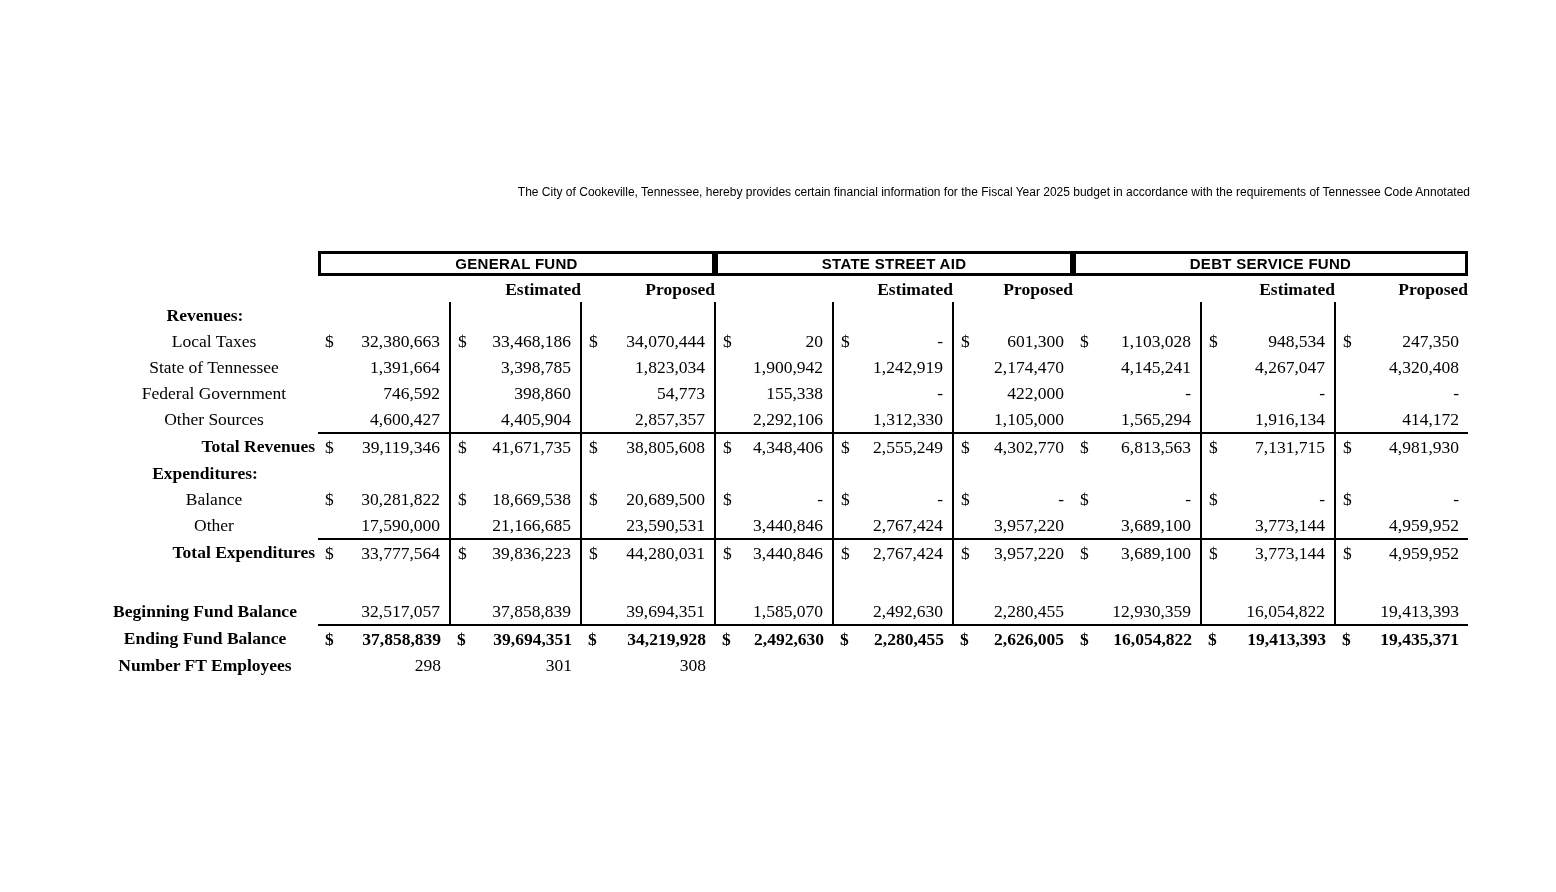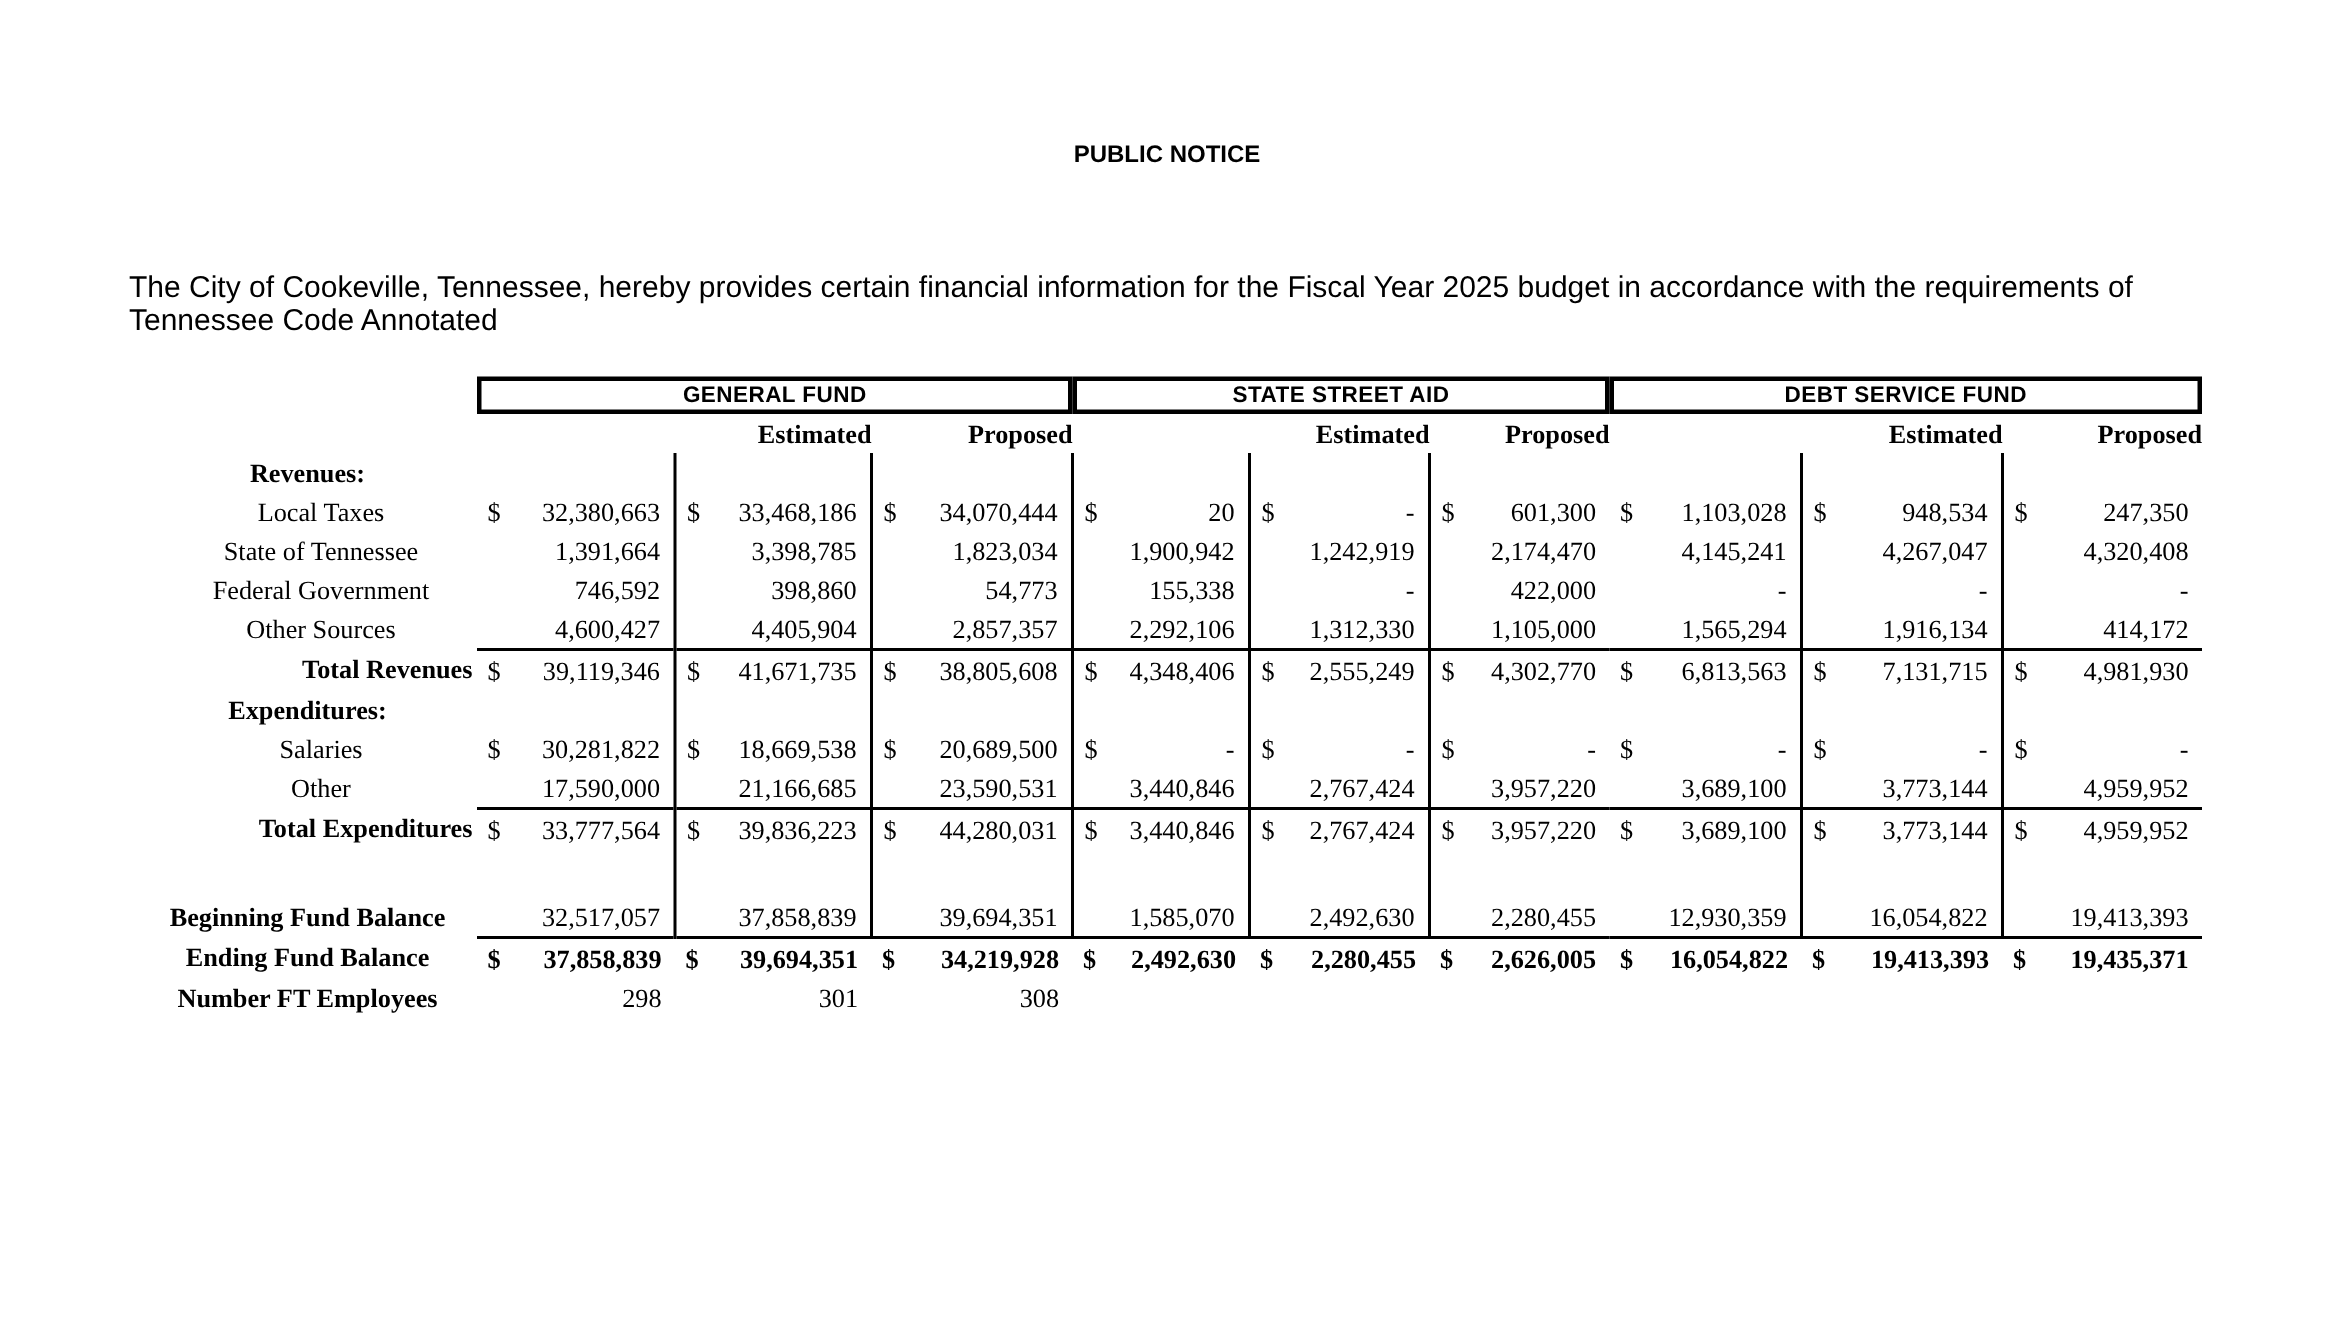--- a/index.html
+++ b/index.html
@@ -5,22 +5,22 @@
   html,body { margin:0; padding:0; background:#ffffff; }
   .page {
     position:relative; width:1556px; height:892px; background:#ffffff;
     color:#000; overflow:hidden;
   }
   .title {
     position:absolute; top:95px; left:0; width:1556px; text-align:center;
     font-family:"Liberation Sans",sans-serif; font-size:16px; font-weight:bold;
   }
   .para {
-    position:absolute; top:139px; left:86px; width:1384px; text-align:left;
-    font-family:"Liberation Sans",sans-serif; font-size:20px; line-height:21.5px;
+    position:absolute; top:139px; left:86px; width:1384px; text-align:right;
+    font-family:"Liberation Sans",sans-serif; font-size:12px; line-height:21.5px;
     white-space:pre-wrap;
   }
   table.budget {
     position:absolute; left:92px; top:250px;
     border-collapse:collapse; table-layout:fixed;
     font-family:"Liberation Serif",serif; font-size:17.5px; color:#000;
   }
   table.budget td { padding:0; height:26px; vertical-align:middle; }
   
   td.fbcell { padding:0 2px; height:25px; }
@@ -44,21 +44,20 @@
   .cf { display:flex; justify-content:space-between; align-items:baseline; padding:0 9px 0 7px; }
   .num { margin-left:auto; white-space:nowrap; }
   td.b .cur, td.b .num { font-weight:bold; }
   tr.spacer td { height:32px; }
 </style>
 </head>
 <body>
 
 <div class="page">
 
-  <div class="title">PUBLIC NOTICE</div>
 
   <div class="para">
     <div>The City of Cookeville, Tennessee, hereby provides certain financial information for the Fiscal Year 2025 budget in accordance with the requirements of Tennessee Code Annotated</div>
   </div>
 
   <table class="budget">
     <colgroup>
       <col style="width:226px">
       <col style="width:132px">
         <col style="width:131px">
@@ -492,21 +491,21 @@
             </div>
           </td>
           <td class="val">
             <div class="cf">
               <span class="cur"></span>
               <span class="num"></span>
             </div>
           </td>
         </tr>
         <tr>
-          <td class="lbl item">Salaries</td>
+          <td class="lbl item">Balance</td>
           <td class="val vr">
             <div class="cf">
               <span class="cur">$</span>
               <span class="num">30,281,822</span>
             </div>
           </td>
           <td class="val vr">
             <div class="cf">
               <span class="cur">$</span>
               <span class="num">18,669,538</span>

